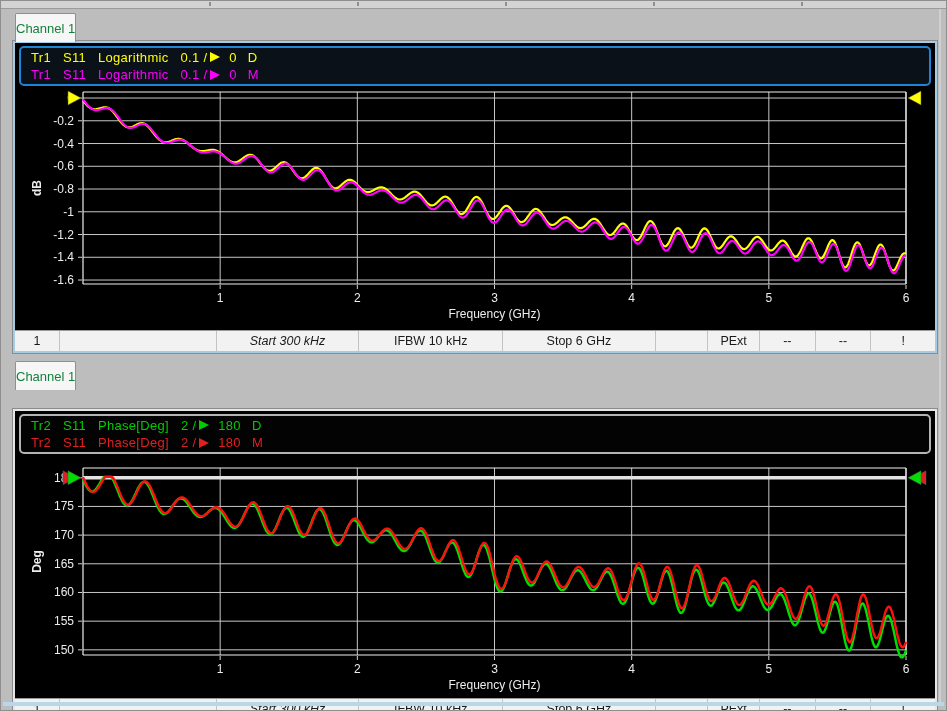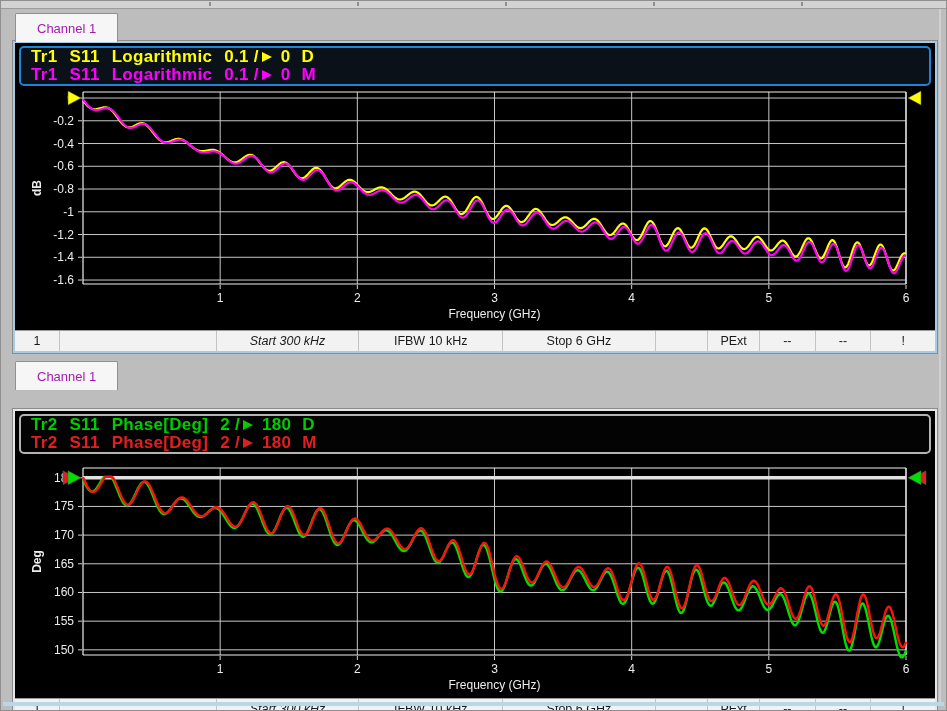--- a/index.html
+++ b/index.html
@@ -4,34 +4,34 @@
 <style>
   html,body{margin:0;padding:0;background:#9a9a9a;}
   .screen{position:relative;width:947px;height:711px;background:#bdbdbd;overflow:hidden;
           border:1px solid #8f8f8f;box-sizing:border-box;
           font-family:"Liberation Sans","DejaVu Sans",sans-serif;}
   .topstrip{position:absolute;left:0;top:0;width:100%;height:7px;background:#d3d3d3;border-bottom:1px solid #9b9b9b;}
   .topstrip .tick{position:absolute;top:1px;width:2px;height:4px;background:#8f8f8f;}
   .rframe{position:absolute;right:5px;top:8px;width:2px;height:696px;background:#cfcfcf;}
   .bluebar{position:absolute;left:2px;right:2px;top:701px;height:4px;background:#b9d7ea;}
 
-  .tab{position:absolute;height:28px;padding:0 21px;background:#f6f6f6;border:1px solid #8f8f8f;
+  .tab{position:absolute;height:28px;padding:0 0;background:#f6f6f6;border:1px solid #8f8f8f;
        border-bottom:none;border-radius:2px 2px 0 0;display:flex;align-items:center;
-       font-size:13px;color:#a21caf;z-index:2;}
+       font-size:13px;color:#15803d;z-index:2;}
   .pbody{position:absolute;left:12px;width:924px;height:312px;background:#000;box-sizing:border-box;
          box-shadow:0 0 0 1px #8c8c8c;}
   .pbody.active{border:2px solid #a6cce4;}
   .pbody.inactive{border:2px solid #e6e6e6;}
 
   .legend{position:absolute;left:4px;right:4px;top:3px;height:40px;border-radius:5px;
           box-sizing:border-box;display:flex;flex-direction:column;justify-content:space-evenly;
           padding-left:10px;}
   .legend.active{border:2px solid #1e84d6;background:#0a1119;}
   .legend.inactive{border:2px solid #b4b4b4;background:#030303;}
-  .lrow{display:flex;align-items:center;font-size:17px;font-weight:700;letter-spacing:.3px;height:16px;text-align:center;}
+  .lrow{display:flex;align-items:center;font-size:13px;font-weight:400;letter-spacing:.3px;height:16px;text-align:center;}
   .lg-s{margin-right:12px;}
   .lg-sc{margin-right:2px;}
   .lg-r{margin-right:11px;}
   .tri{width:0;height:0;border-top:5px solid transparent;border-bottom:5px solid transparent;
        border-left:10px solid #fff;margin:0 9px 0 1px;}
 
   svg.plot{position:absolute;left:0;top:46px;}
   svg.plot text{font-family:"Liberation Sans","DejaVu Sans",sans-serif;}
 
   .status{position:absolute;left:0;right:0;bottom:0;height:20px;display:flex;background:#f2f2f2;

